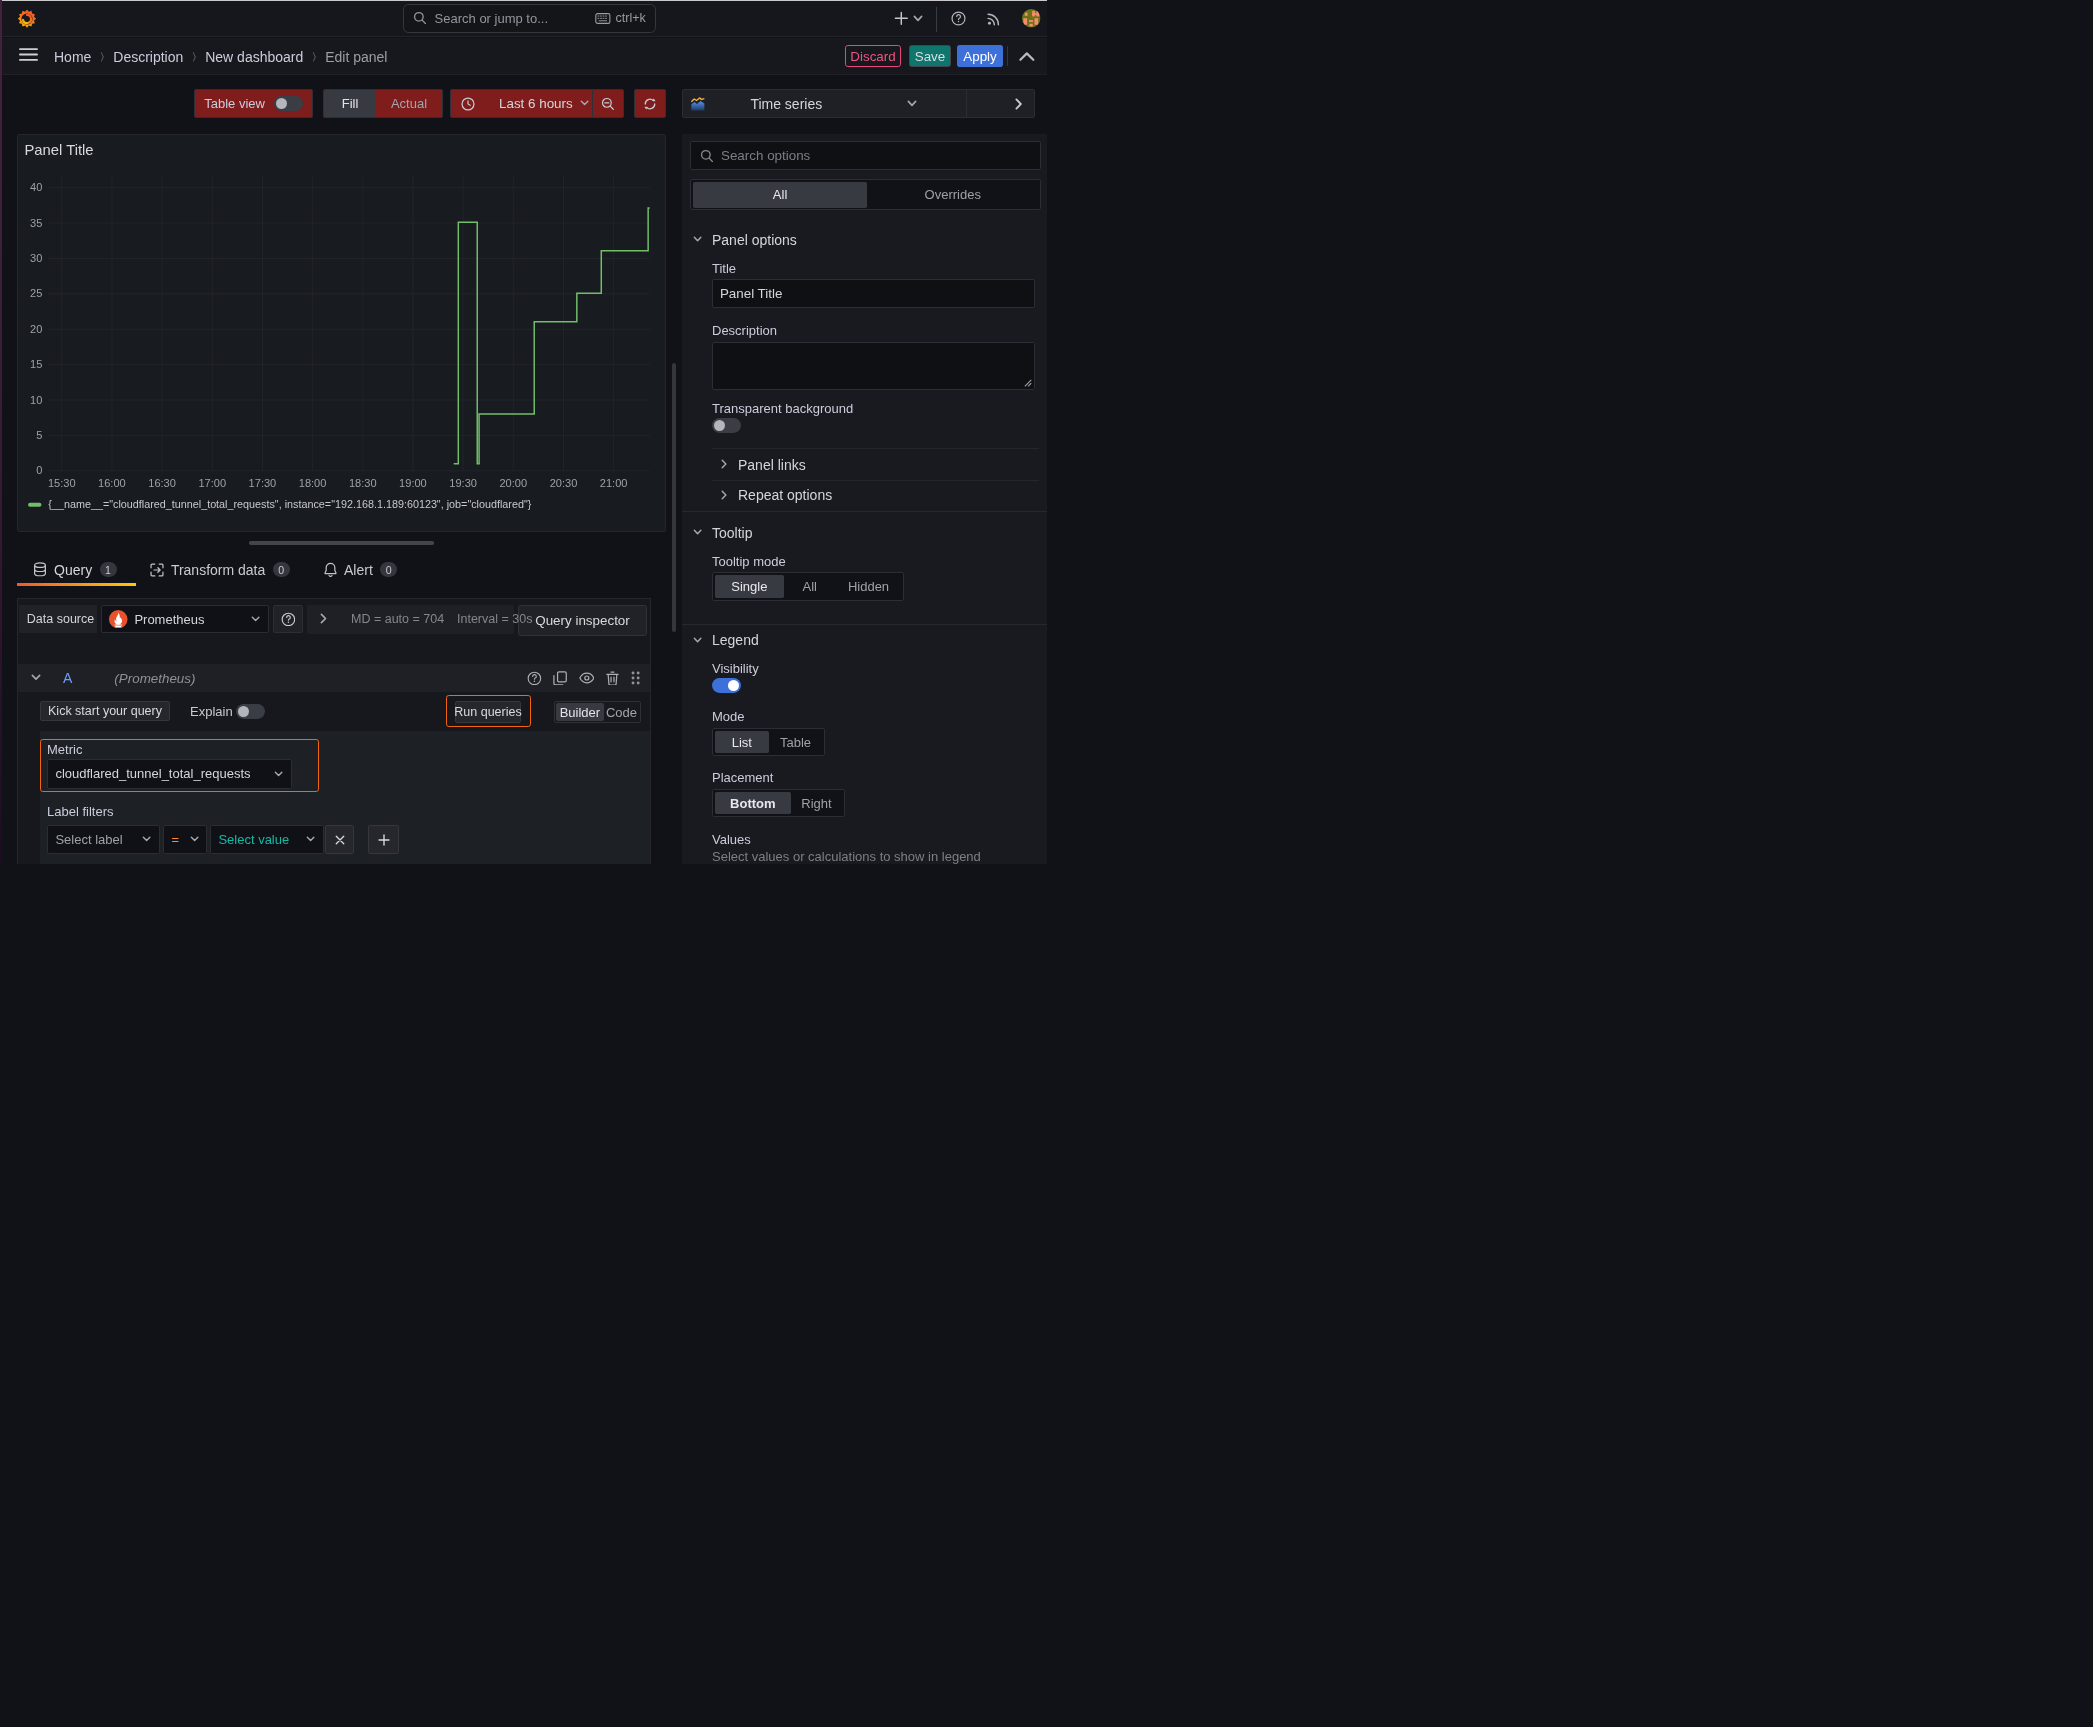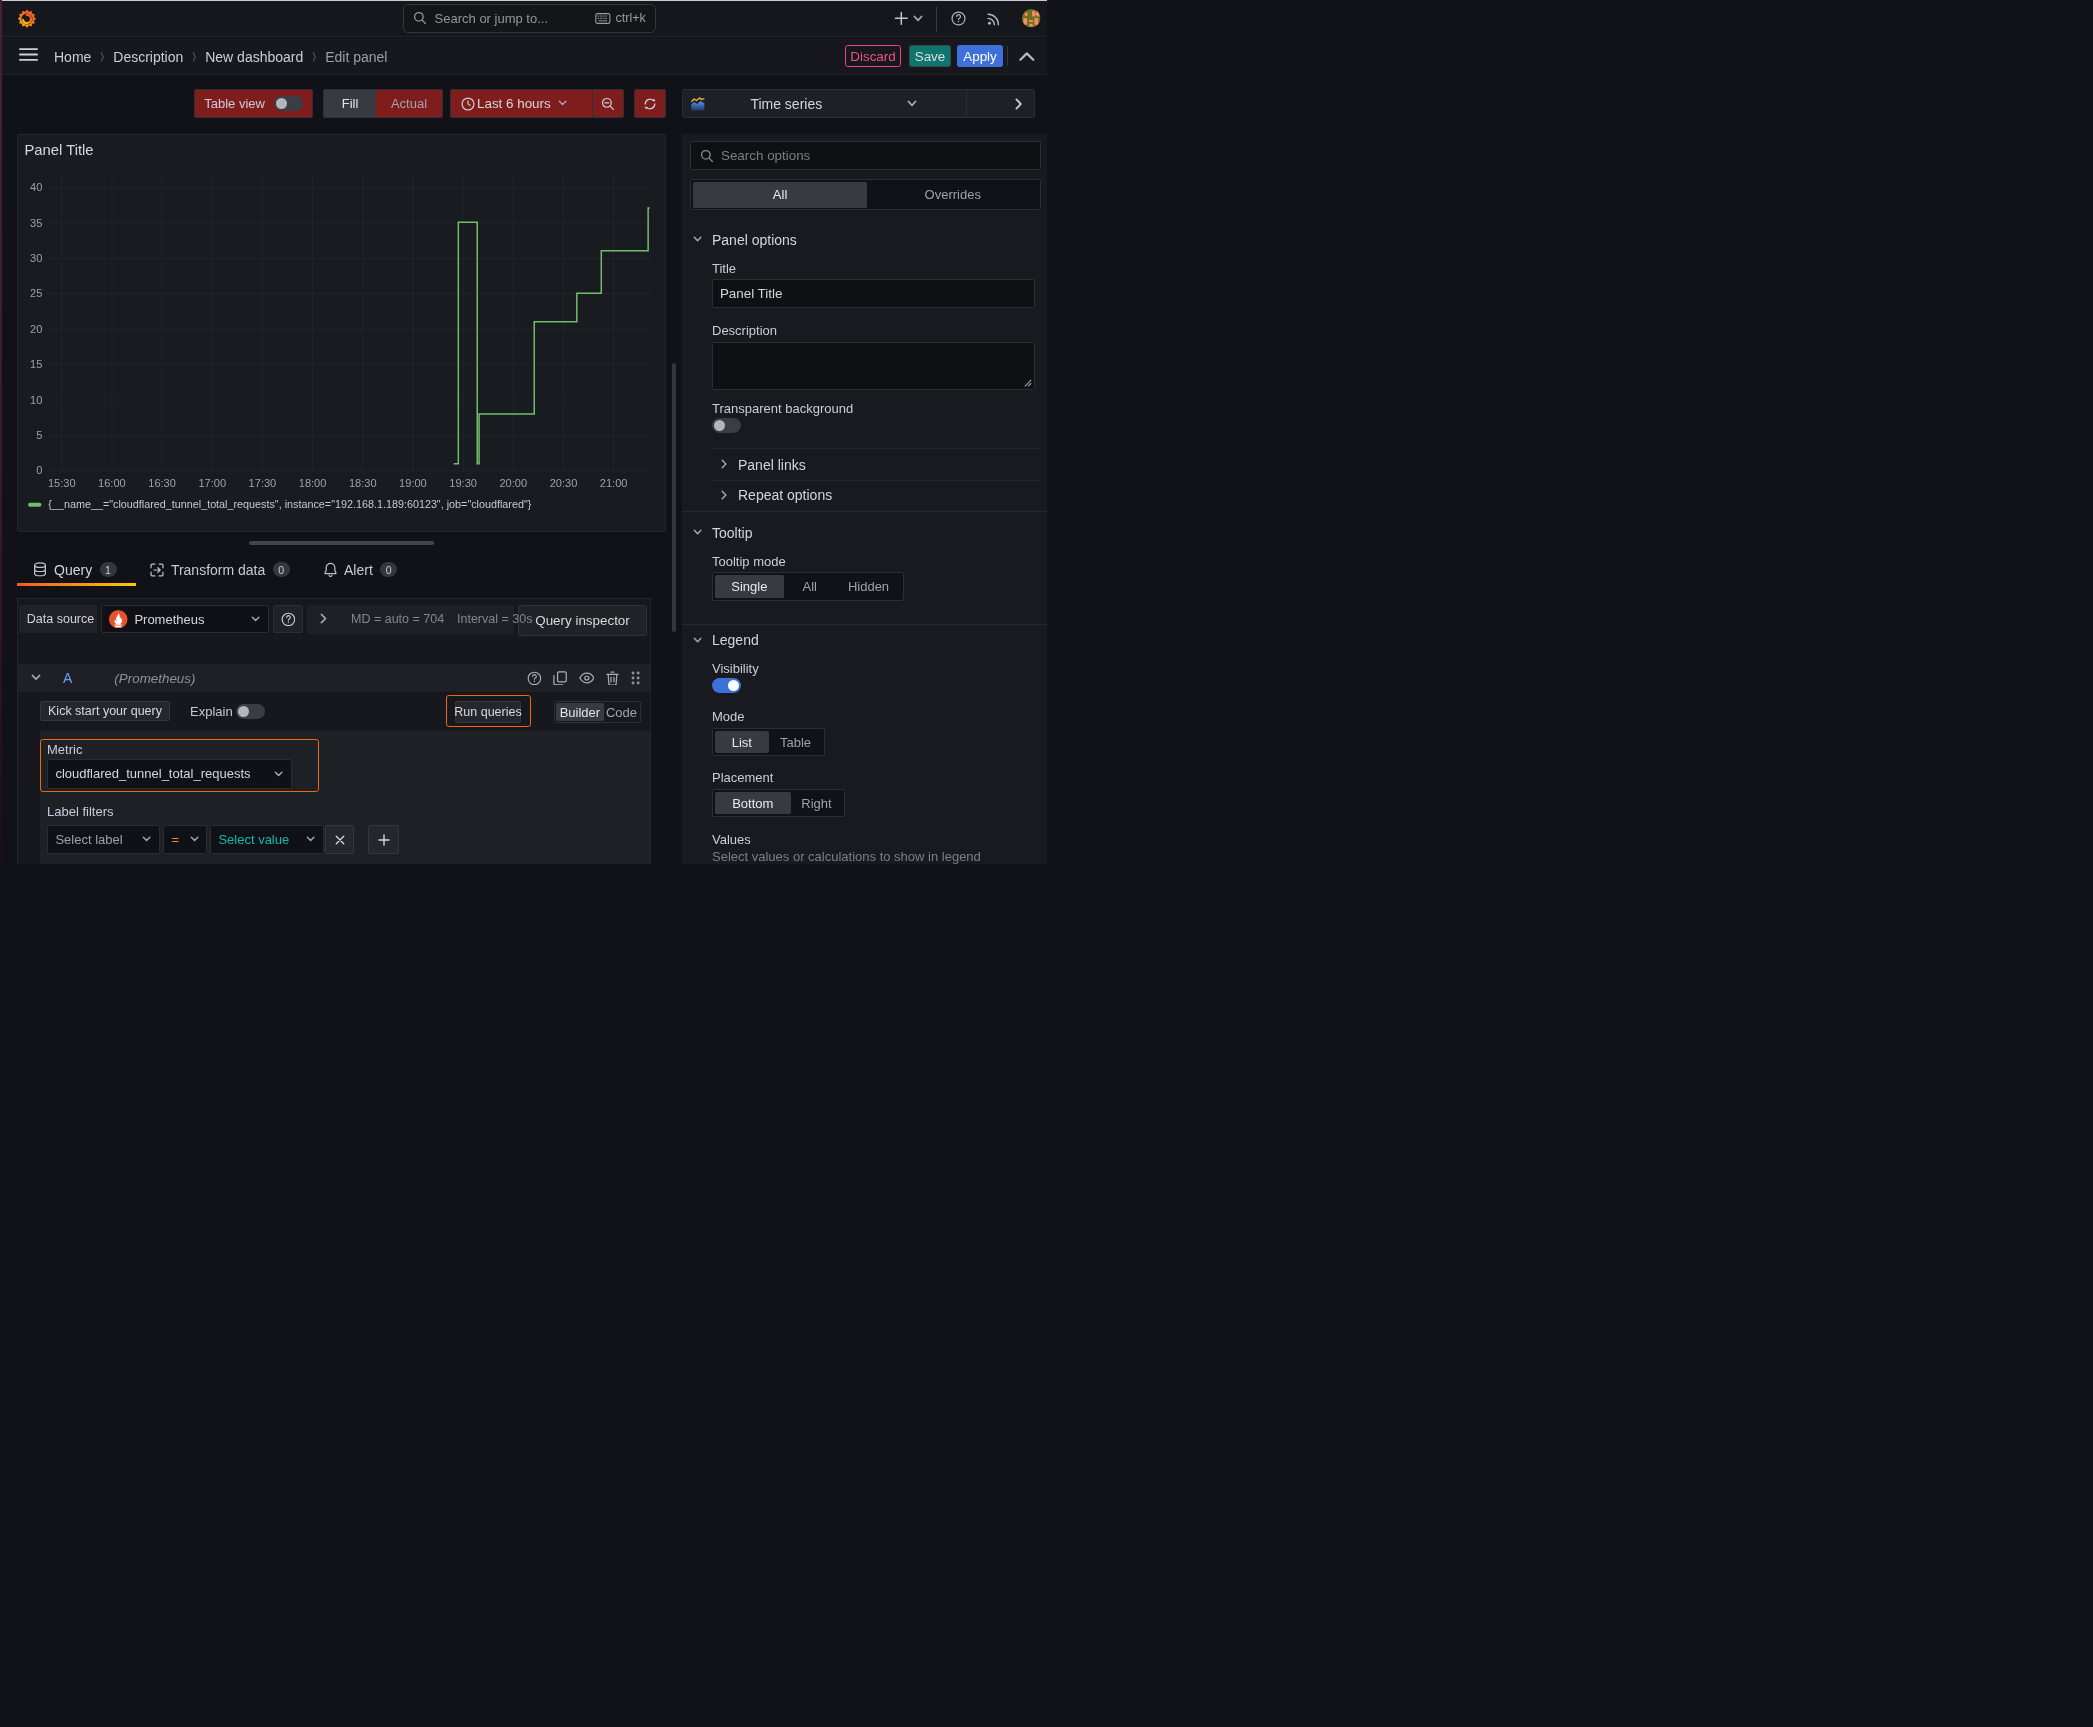--- a/index.html
+++ b/index.html
@@ -176,21 +176,21 @@
 </div>
 <div class="abs tbox" style="left:323px;width:120px">
   <span class="seg-on" style="height:27px;display:flex;align-items:center;justify-content:center;width:52px">Fill</span>
   <span class="seg-off" style="height:27px;display:flex;align-items:center;justify-content:center;flex:1">Actual</span>
 </div>
 <div class="abs tbox" style="left:450px;width:174px">
   <svg class="ic" style="margin-left:10px" width="14" height="14" viewBox="0 0 16 16">
       <circle cx="8" cy="8" r="6.8" stroke="#c9cad2" stroke-width="1.4" fill="none"></circle>
       <path d="M8 4.4V8l2.4 1.5" stroke="#c9cad2" stroke-width="1.4" fill="none" stroke-linecap="round"></path>
     </svg>
-  <span style="margin-left:2px;font-size:13.4px;color:#d5d6db">Last 6 hours</span>
+  <span style="margin-left:24px;font-size:13.4px;color:#d5d6db">Last 6 hours</span>
   <svg class="ic" style="margin-left:7.4px" width="9.2" height="6.5" viewBox="0 0 11 8">
       <polyline points="1.5,1.5 5.5,5.6 9.5,1.5" class="chev"></polyline>
     </svg>
   <div style="width:0.9px;height:27px;background:#2e3037;margin-left:auto"></div>
   <div style="width:30px;display:flex;justify-content:center">
     <svg class="ic" width="14" height="14" viewBox="0 0 16 16">
         <circle cx="6.7" cy="6.7" r="5" stroke="#c9cad2" stroke-width="1.4" fill="none"></circle>
         <line x1="4.4" y1="6.7" x2="9" y2="6.7" stroke="#c9cad2" stroke-width="1.4" stroke-linecap="round"></line>
         <line x1="10.5" y1="10.5" x2="14" y2="14" stroke="#c9cad2" stroke-width="1.4" stroke-linecap="round"></line>
       </svg>
@@ -476,21 +476,21 @@
   <div class="abs tog on" style="left:30px;top:544px">
       <span class="knob"></span>
     </div>
   <div class="slabel" style="left:30px;top:575px">Mode</div>
   <div class="radiogrp" style="left:30px;top:594px;width:113px;height:28px;padding:1.8px">
     <span class="radio-on" style="width:54px;height:22px;font-weight:500">List</span>
     <span class="radio-off" style="flex:1">Table</span>
   </div>
   <div class="slabel" style="left:30px;top:636px">Placement</div>
   <div class="radiogrp" style="left:30px;top:655px;width:133px;height:28px;padding:1.8px">
-    <span class="radio-on" style="width:76px;height:22px;font-weight:400">Bottom</span>
+    <span class="radio-on" style="width:76px;height:22px;font-weight:700">Bottom</span>
     <span class="radio-off" style="flex:1">Right</span>
   </div>
   <div class="slabel" style="left:30px;top:698px">Values</div>
   <div class="sdim" style="left:30px;top:715px">Select values or calculations to show in legend</div>
 </div>
 
 <div class="abs purple"></div>
 
 
 </body></html>

